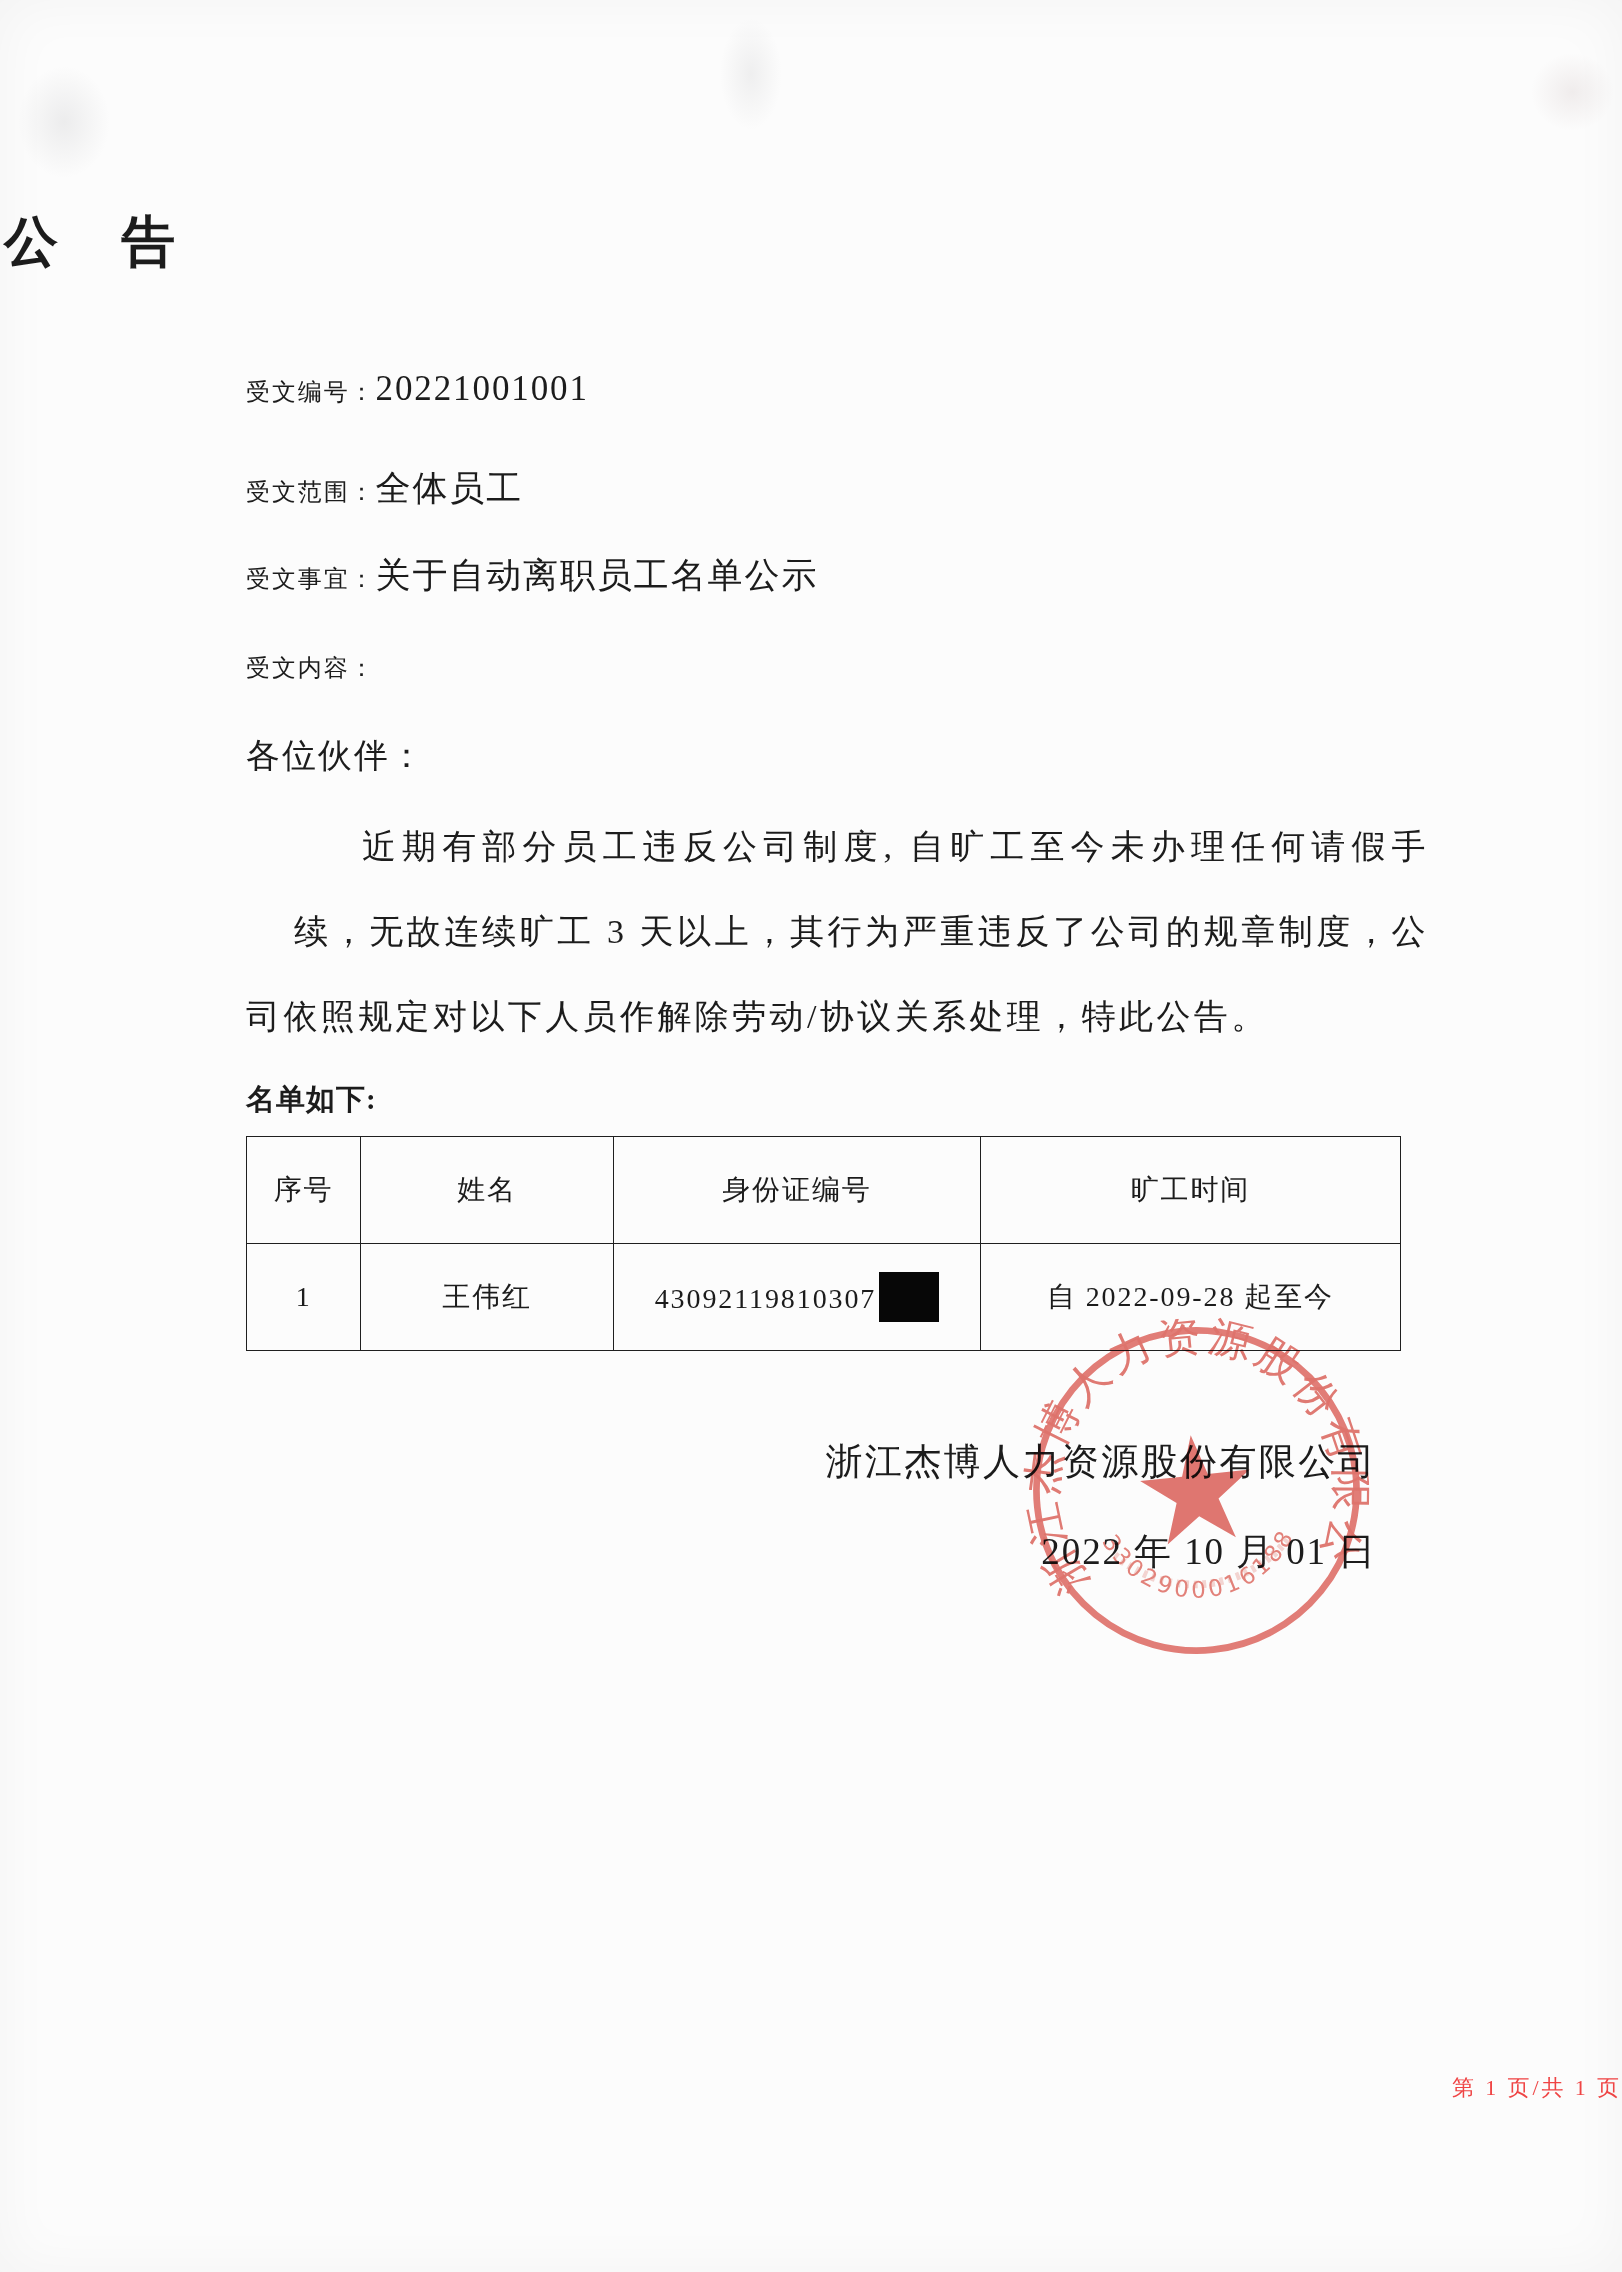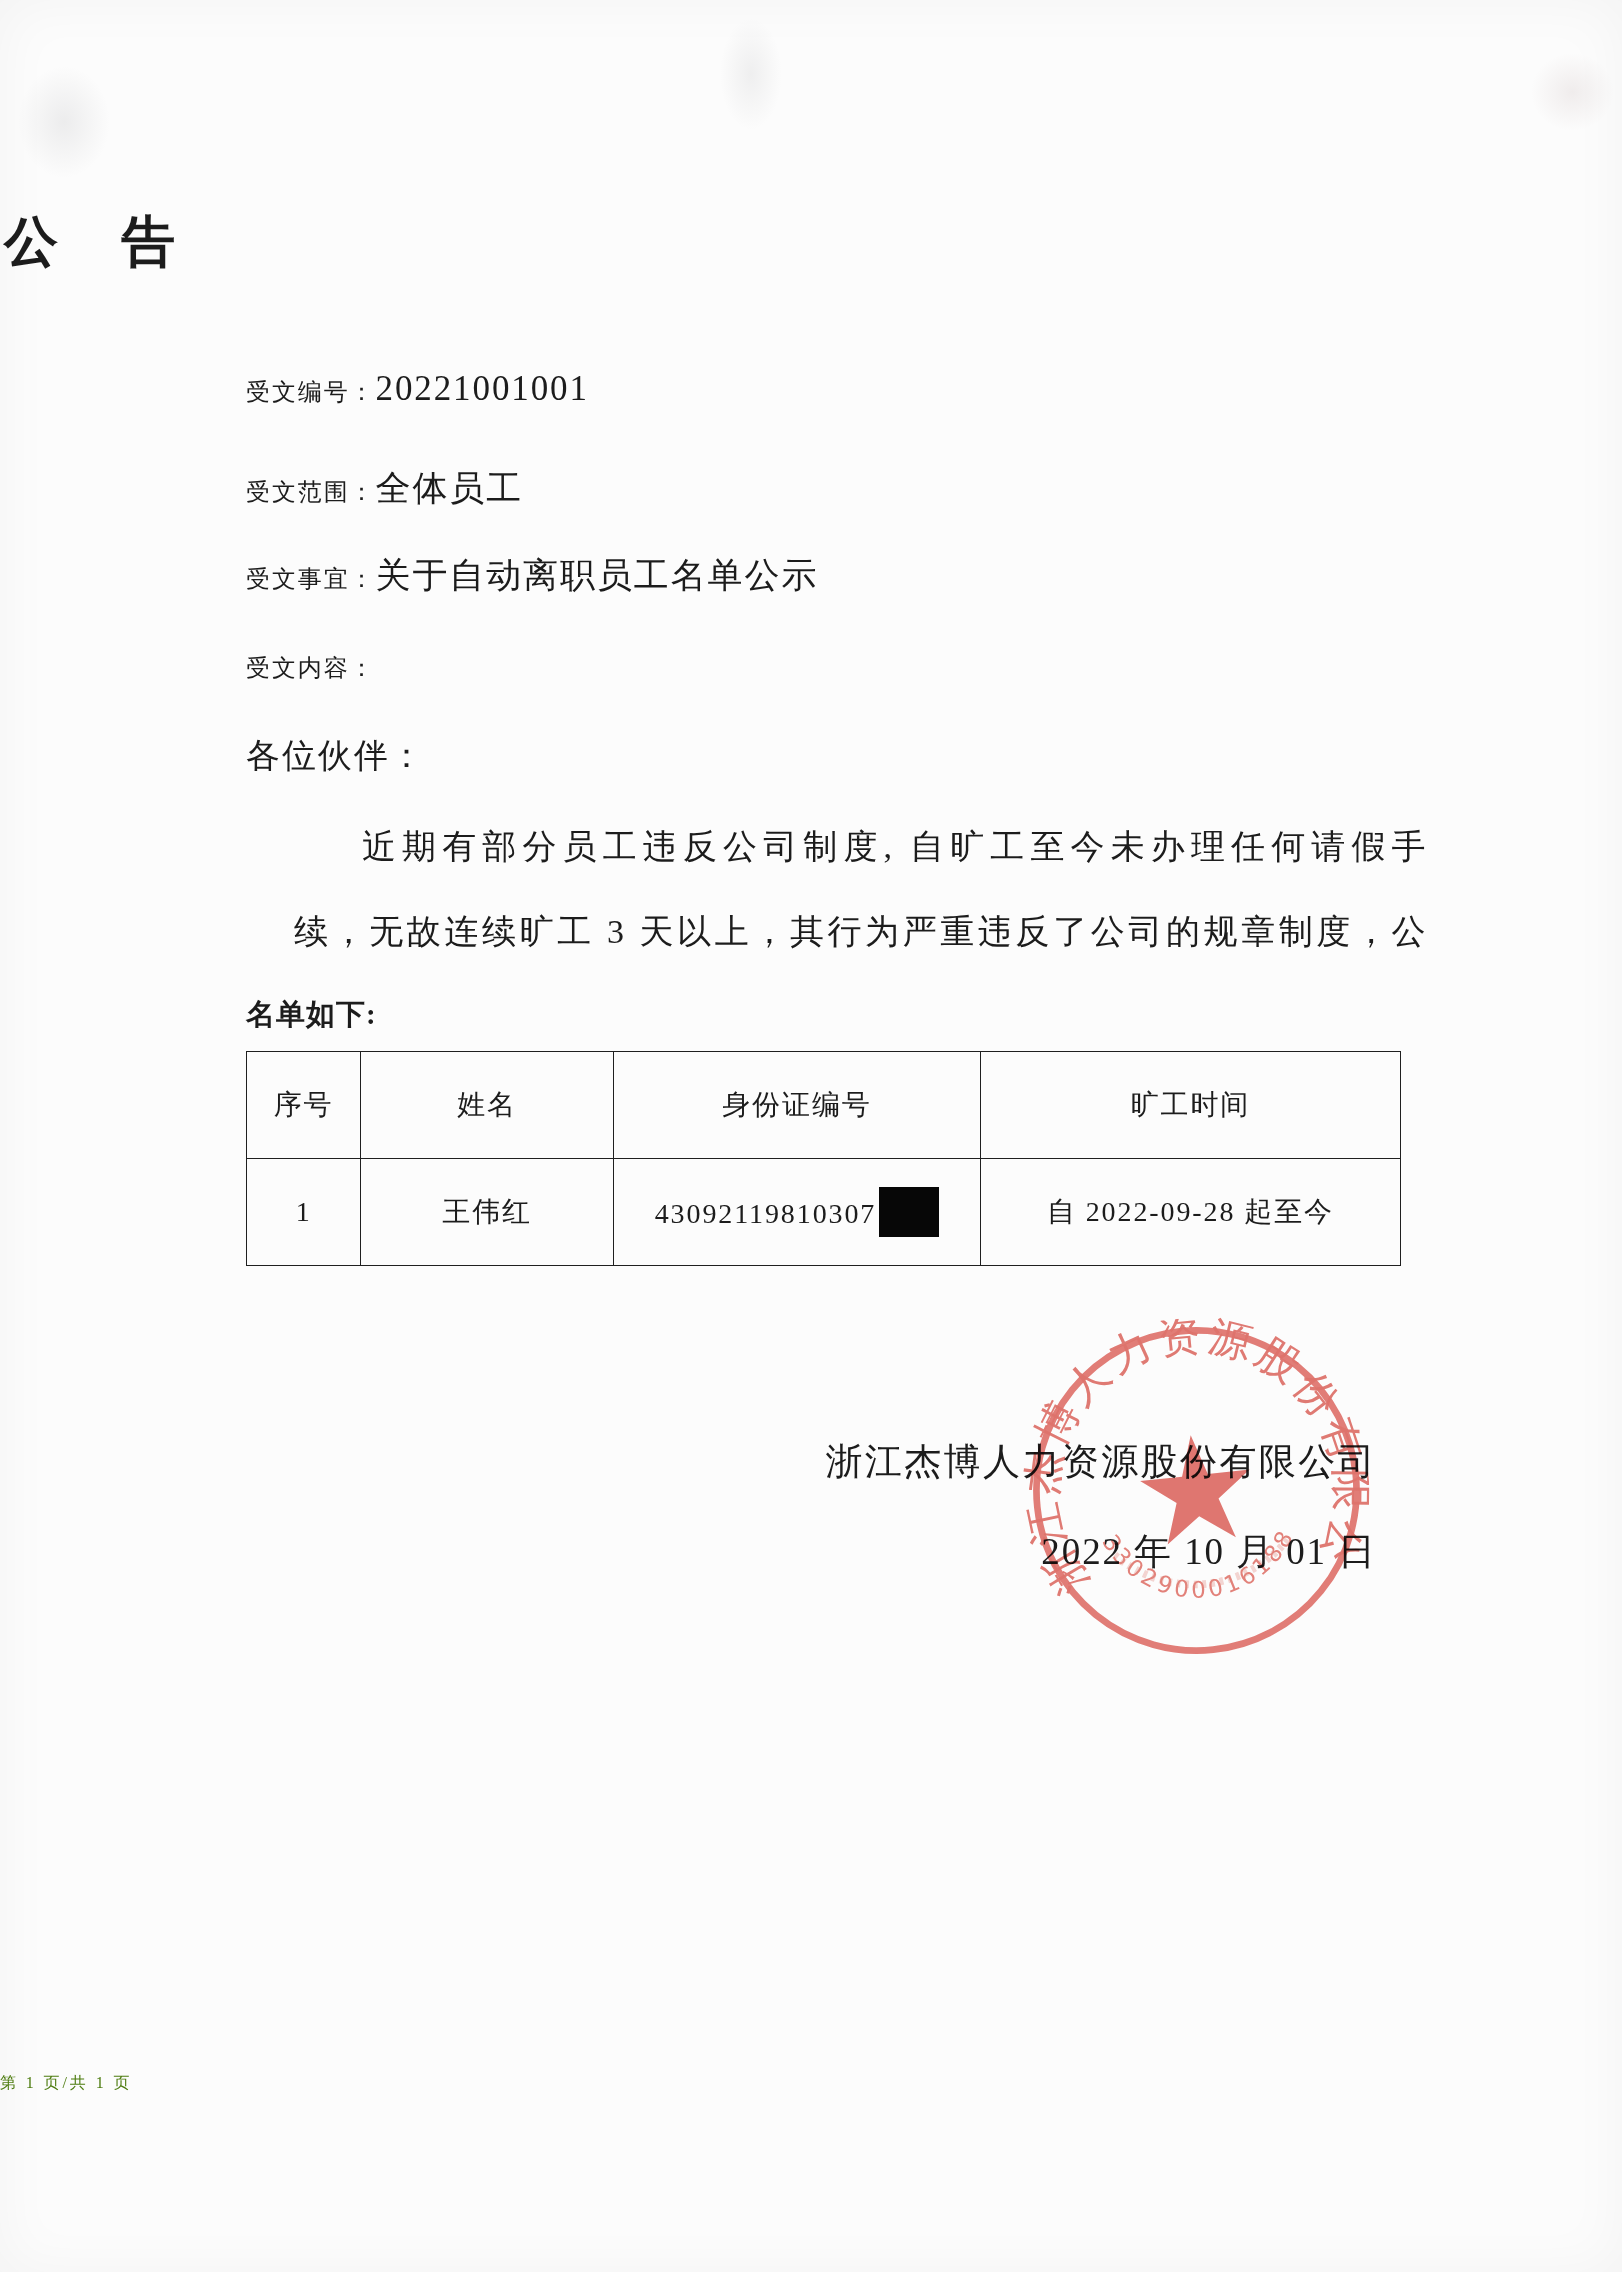--- a/index.html
+++ b/index.html
@@ -69,21 +69,21 @@
 
   .seal{
     position:absolute;left:1024px;top:1318px;width:345px;height:345px;
     transform:rotate(-6deg);
     mix-blend-mode:multiply;opacity:0.88;
     pointer-events:none;
   }
 
   .footer{
     position:absolute;left:0;top:2073px;width:100%;
-    text-align:left;font-size:16px;letter-spacing:2.9px;color:#4d7c0f;
+    text-align:right;font-size:22px;letter-spacing:2.9px;color:#ef4444;
   }
 </style>
 </head>
 <body>
 
 <div class="page">
 
   <div class="smudge s1"></div>
   <div class="smudge s2"></div>
   <div class="smudge s3"></div>
@@ -102,20 +102,21 @@
       <span class="field-label">受文事宜：</span><span class="field-value">关于自动离职员工名单公示</span>
     </div>
     <div class="field-row r4">
       <span class="field-label">受文内容：</span><span class="field-value"></span>
     </div>
 
     <div class="salutation">各位伙伴：</div>
 
     <div class="body-line j indent">近期有部分员工违反公司制度, 自旷工至今未办理任何请假手</div>
     <div class="body-line j">续，无故连续旷工 3 天以上，其行为严重违反了公司的规章制度，公</div>
+    <div class="body-line">司依照规定对以下人员作解除劳动/协议关系处理，特此公告。</div>
 
     <div class="list-intro">名单如下:</div>
 
     <table class="roster">
       <colgroup>
           <col class="c1">
           <col class="c2">
           <col class="c3">
           <col class="c4">
         </colgroup>

